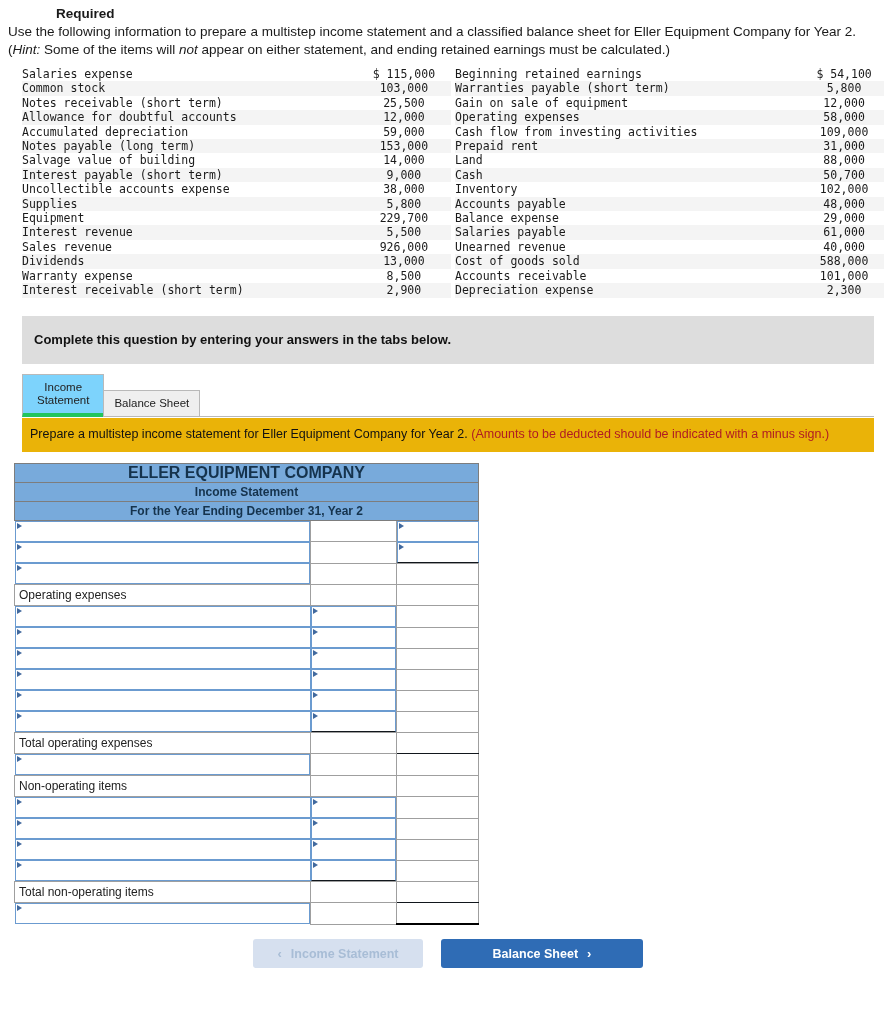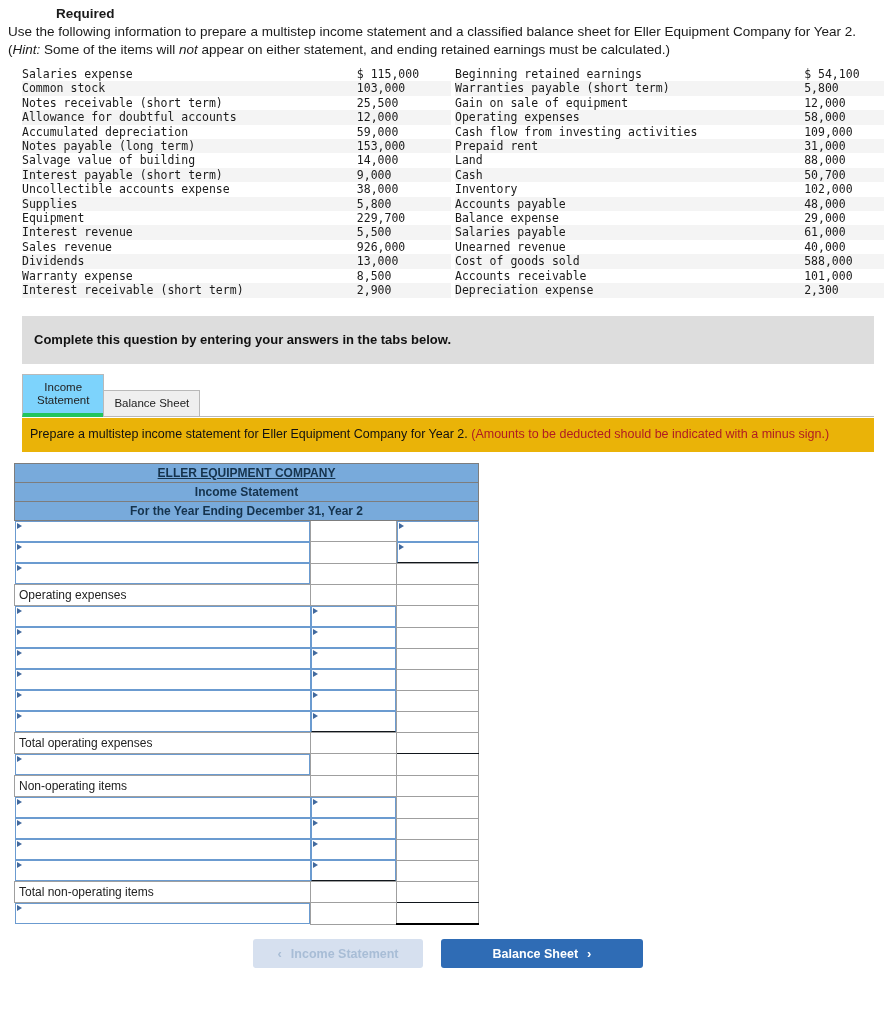--- a/index.html
+++ b/index.html
@@ -31,21 +31,21 @@
     display: flex;
     gap: 4px;
   }
   .data-col { width: 430px; }
   table.data { border-collapse: collapse; width: 100%;
     font-family: "DejaVu Sans Mono", monospace; font-size: 11.5px; color: #1a1a1a; }
   table.data td { padding: 0 0 0 0; height: 14.4px; line-height: 14.4px;
     white-space: nowrap; }
   table.data tr:nth-child(even) { background: #f4f4f4; }
   td.lbl { text-align: left; padding-left: 2px; }
-  td.val { text-align: left; padding-right: 4px; }
+  td.val { text-align: center; padding-right: 4px; }
 
   
   .gray-bar {
     margin: 18px 22px 0 22px;
     background: #dddddd;
     height: 48px;
     display: flex; align-items: center;
     padding-left: 12px;
     font-size: 13px; font-weight: bold; color: #111;
   }
@@ -81,21 +81,21 @@
   .c-mid { width: 86px; }
   .c-rgt { width: 82px; }
 
   .hdr {
     background: #78aadb;
     border: 1px solid #7d7d7d;
     text-align: center;
     font-size: 12px; font-weight: bold; color: #15334d;
     height: 19px; line-height: 18px;
   }
-  .hdr.company { font-size: 12px; text-decoration: underline; }
+  .hdr.company { font-size: 16px; }
 
   td.cell { border: 1px solid #9f9f9f; height: 21px; vertical-align: middle; }
   td.cell.static {
     font-size: 12px; color: #222; padding-left: 4px;
   }
   
   .dd {
     position: relative;
     border: 1.6px solid #6b9bd0;
     background: #ffffff;

